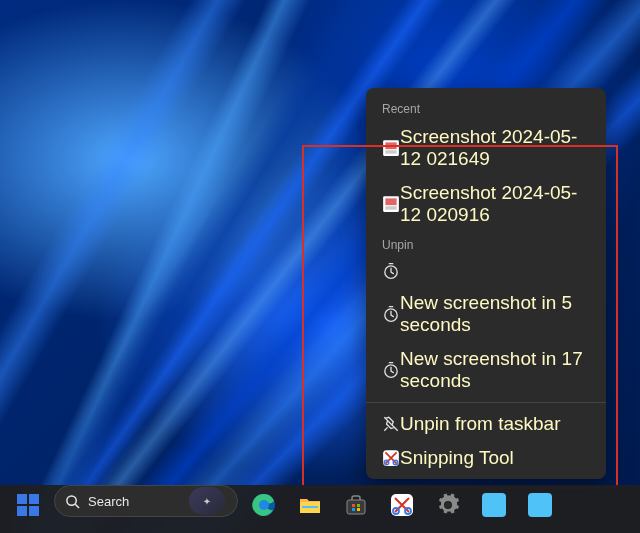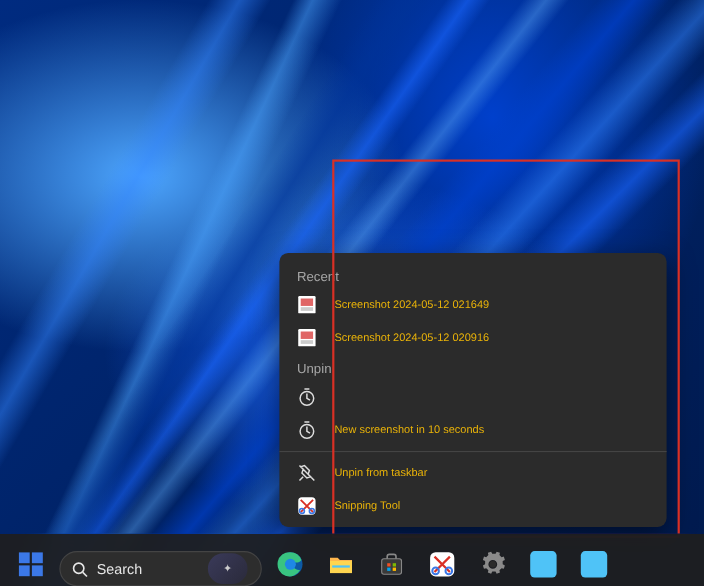--- a/index.html
+++ b/index.html
@@ -34,21 +34,21 @@
   background:
     linear-gradient(128deg, transparent 45%, rgba(102,179,255,.4) 47%, transparent 49%),
     linear-gradient(122deg, transparent 35%, rgba(0,51,153,.6) 38%, transparent 41%),
     linear-gradient(132deg, transparent 55%, rgba(51,133,255,.5) 58%, transparent 61%);
 }
 
 .jumplist {
   position: absolute;
   right: 34px;
   bottom: 54px;
-  width: 352px;
+  width: 240px;
   background: #2b2b2b;
   border-radius: 8px;
   box-shadow: 0 8px 24px rgba(0,0,0,.5);
   padding: 8px 0 4px;
   color: #fff;
 }
 .highlight-box {
   position: absolute;
   right: 22px;
   bottom: 44px;
@@ -58,45 +58,45 @@
   pointer-events: none;
 }
 .section-header {
   font-size: 12px;
   color: #a6a6a6;
   padding: 6px 16px 4px;
 }
 .menu-item {
   display: flex;
   align-items: center;
-  gap: 16px;
+  gap: 0;
   padding: 6px 16px;
-  font-size: 10px;
+  font-size: 19px;
   cursor: pointer;
-  color: #eab308;
+  color: #fef9c3;
 }
 .menu-icon {
   width: 18px; height: 18px;
   flex-shrink: 0;
   display: flex; align-items: center; justify-content: center;
 }
 .divider {
   height: 1px;
   background: #444;
   margin: 4px 0;
 }
 
 .taskbar {
   position: absolute;
   left: 0; right: 0; bottom: 0;
   height: 48px;
   background: rgba(30,30,30,.92);
   backdrop-filter: blur(10px);
   display: flex;
-  align-items: flex-end;
+  align-items: flex-start;
   gap: 6px;
   padding: 0 8px;
 }
 .start-btn {
   width: 40px; height: 40px;
   display: flex; align-items: center; justify-content: center;
   border-radius: 4px; cursor: pointer;
 }
 .search-box {
   display: flex; align-items: center;
@@ -159,29 +159,38 @@
 
   <div class="menu-item">
     <span class="menu-icon">
       <svg viewBox="0 0 16 16" stroke="#ddd" fill="none" stroke-width="1.2">
           <circle cx="8" cy="9" r="5.5"></circle>
           <path d="M8 5v4l2.5 1.5M6 1.5h4"></path>
         </svg>
     </span>
   </div>
 
-
   <div class="menu-item">
     <span class="menu-icon">
       <svg viewBox="0 0 16 16" stroke="#ddd" fill="none" stroke-width="1.2">
           <circle cx="8" cy="9" r="5.5"></circle>
           <path d="M8 5v4l2.5 1.5M6 1.5h4"></path>
         </svg>
     </span>
-    <span>New screenshot in 10 seconds</span>
+    <span>New screenshot in 5 seconds</span>
+  </div>
+
+  <div class="menu-item">
+    <span class="menu-icon">
+      <svg viewBox="0 0 16 16" stroke="#ddd" fill="none" stroke-width="1.2">
+          <circle cx="8" cy="9" r="5.5"></circle>
+          <path d="M8 5v4l2.5 1.5M6 1.5h4"></path>
+        </svg>
+    </span>
+    <span>New screenshot in 17 seconds</span>
   </div>
 
   <div class="divider"></div>
 
   <div class="menu-item">
     <span class="menu-icon">
       <svg viewBox="0 0 16 16" stroke="#ddd" fill="none" stroke-width="1.2">
           <path d="M6 2l4 4-1 3 2 2-3 1-4-4 1-3-2-2zM2 14l3-3M2 2l12 12"></path>
         </svg>
     </span>

